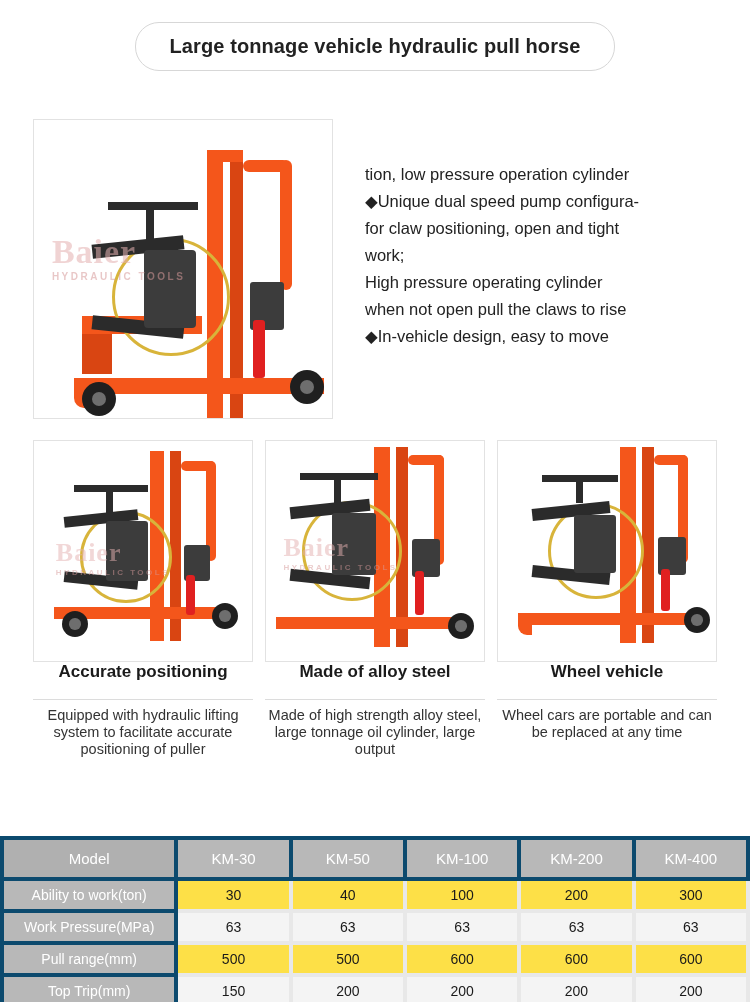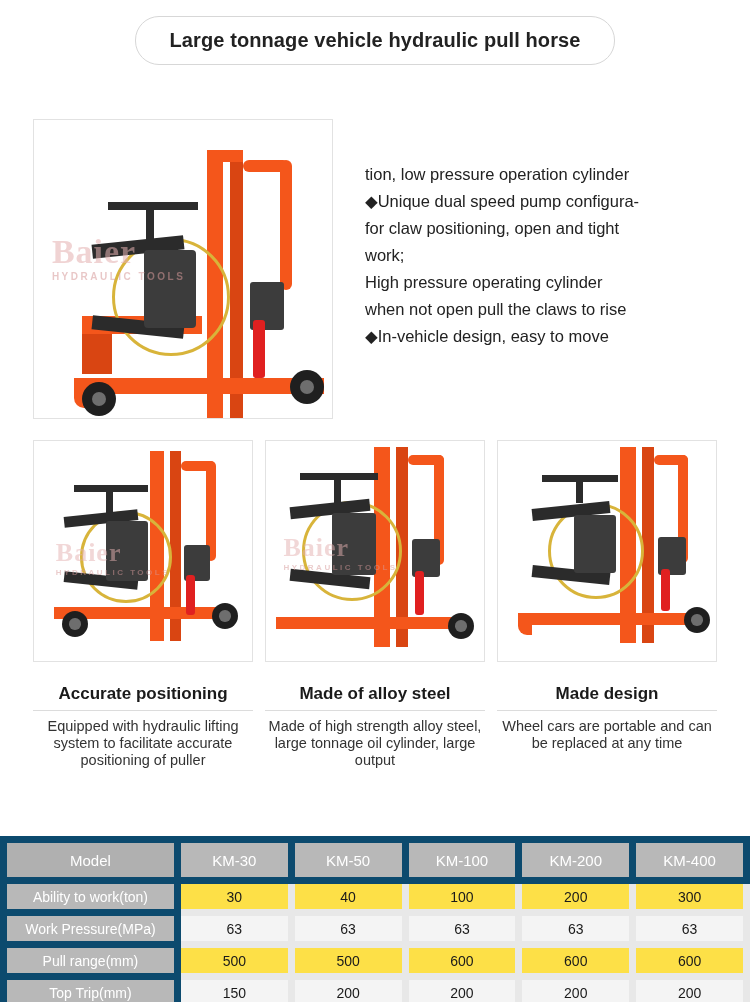--- a/index.html
+++ b/index.html
@@ -7,21 +7,21 @@
     margin: 0; padding: 0;
     width: 750px; height: 1002px;
     background: #ffffff;
     font-family: "Liberation Sans", sans-serif;
     color: #1a1a1a;
   }
   .page { position: relative; width: 750px; height: 1002px; overflow: hidden; }
 
   
   .title-wrap {
-    position: absolute; left: 0; top: 16px; width: 750px;
+    position: absolute; left: 0; top: 22px; width: 750px;
     display: flex; justify-content: center;
   }
   .title-box {
     border: 1px solid #d7d7d7;
     border-radius: 24px;
     padding: 12px 34px;
     font-size: 20px;
     font-weight: bold;
     color: #222;
     background: #fff;
@@ -86,40 +86,40 @@
     position: absolute; left: 33px; top: 440px; width: 684px;
     display: flex; gap: 12px;
   }
   .card { width: 220px; }
   .card-img {
     width: 220px; height: 222px;
     border: 1px solid #e2e2e2;
     position: relative; overflow: hidden; background: #fff;
   }
   .card-title {
-    margin-top: 22px;
+    margin-top: 0;
     font-size: 17px; font-weight: bold; color: #1a1a1a;
     text-align: center;
-    padding-bottom: 6px;
+    padding-bottom: 17px;
     border-bottom: 1px solid #dcdcdc;
   }
   .card-desc {
     margin-top: 7px;
     font-size: 14.5px; line-height: 17px; color: #333;
     text-align: center;
   }
 
   
   .spec {
     position: absolute; left: 0; top: 836px; width: 750px;
     border-collapse: collapse;
     font-size: 14px;
   }
   .spec th, .spec td {
-    border: 7px solid #0c4a6e;
+    border: 4px solid #0c4a6e;
     text-align: center;
     padding: 0;
     height: 32px;
   }
   .spec thead th {
     background: #b8b8b8;
     color: #ffffff;
     font-weight: normal;
     font-size: 15px;
     height: 41px;
@@ -265,21 +265,21 @@
           <div class="gold" style="position:absolute;left:50px;top:62px;width:96px;height:96px;"></div>
           <div class="dark" style="position:absolute;left:34px;top:64px;width:78px;height:12px;transform:rotate(-6deg);"></div>
           <div class="dark" style="position:absolute;left:34px;top:128px;width:78px;height:12px;transform:rotate(6deg);"></div>
           <div class="dark2" style="position:absolute;left:76px;top:74px;width:42px;height:58px;border-radius:3px;"></div>
           <div class="dark" style="position:absolute;left:44px;top:34px;width:76px;height:7px;"></div>
           <div class="dark" style="position:absolute;left:78px;top:34px;width:7px;height:28px;"></div>
           <div class="dark2" style="position:absolute;left:160px;top:96px;width:28px;height:38px;border-radius:3px;"></div>
           <div class="red-small" style="position:absolute;left:163px;top:128px;width:9px;height:42px;border-radius:3px;"></div>
         </div>
       </div>
-      <div class="card-title">Made design</div>
+      <div class="card-title">Wheel vehicle</div>
       <div class="card-desc">Wheel cars are portable and can be replaced at any time</div>
     </div>
 
   </div>
 
   <table class="spec">
     <colgroup>
       <col class="c1">
         <col class="cx">
         <col class="cx">

